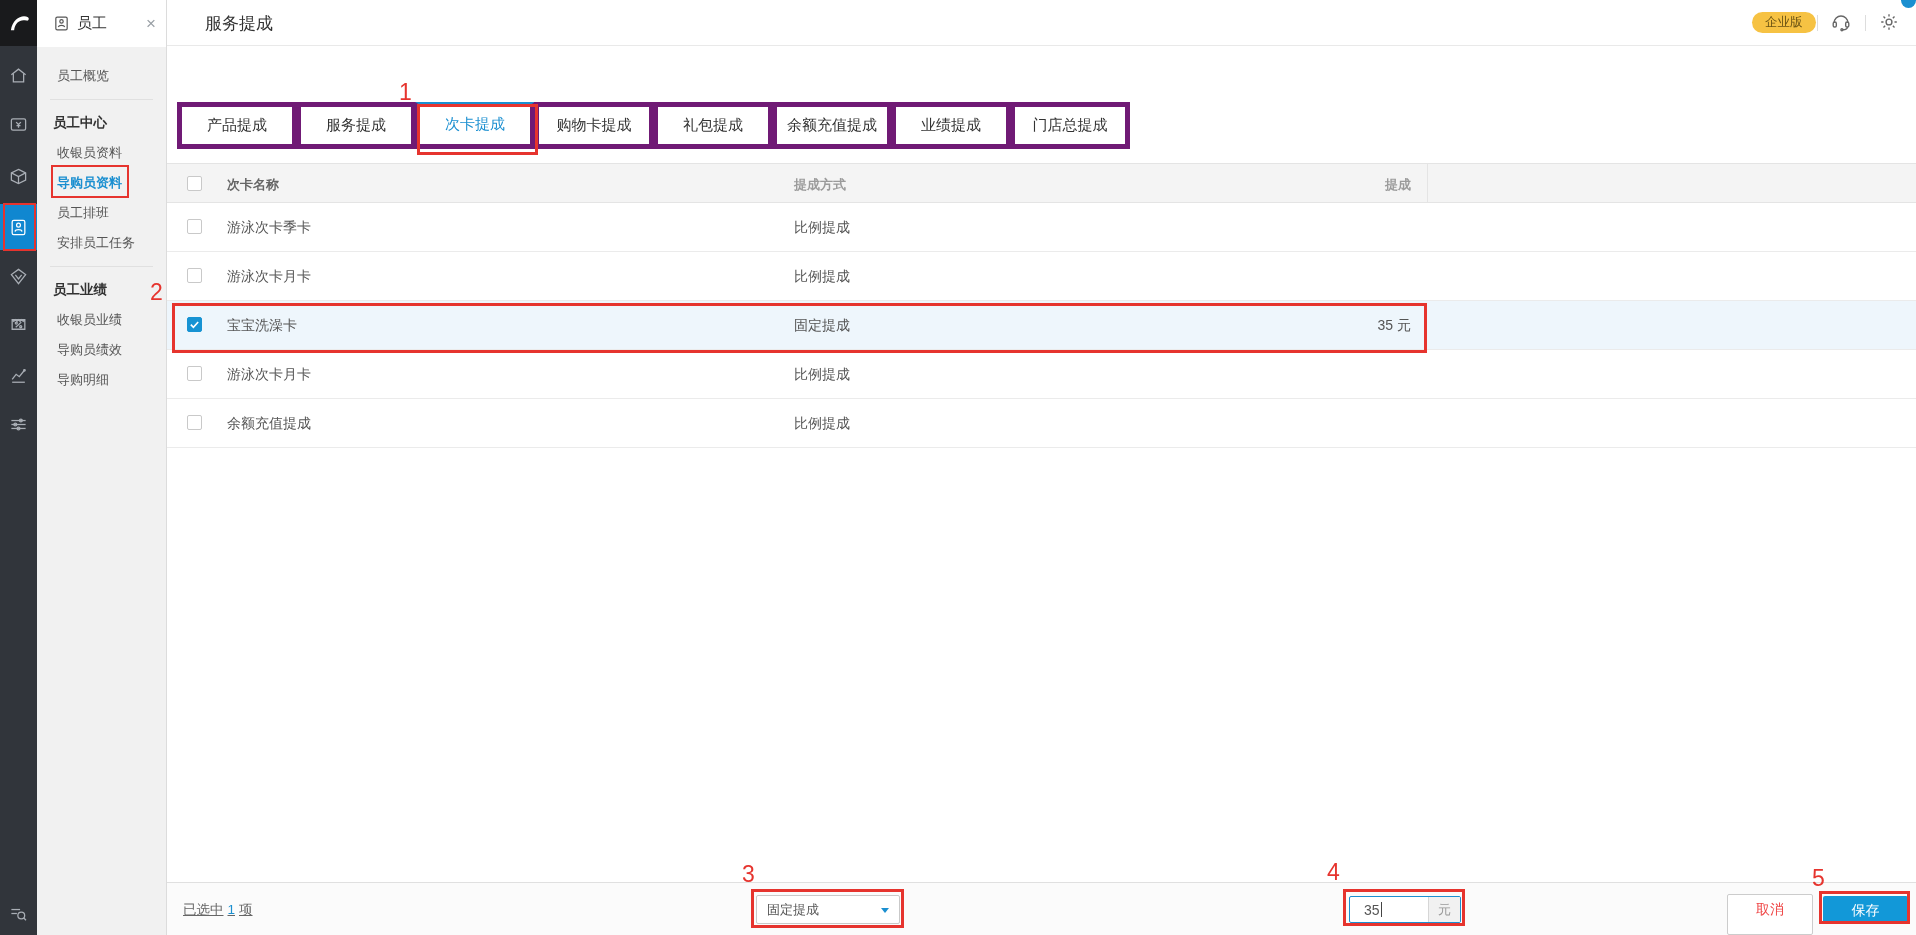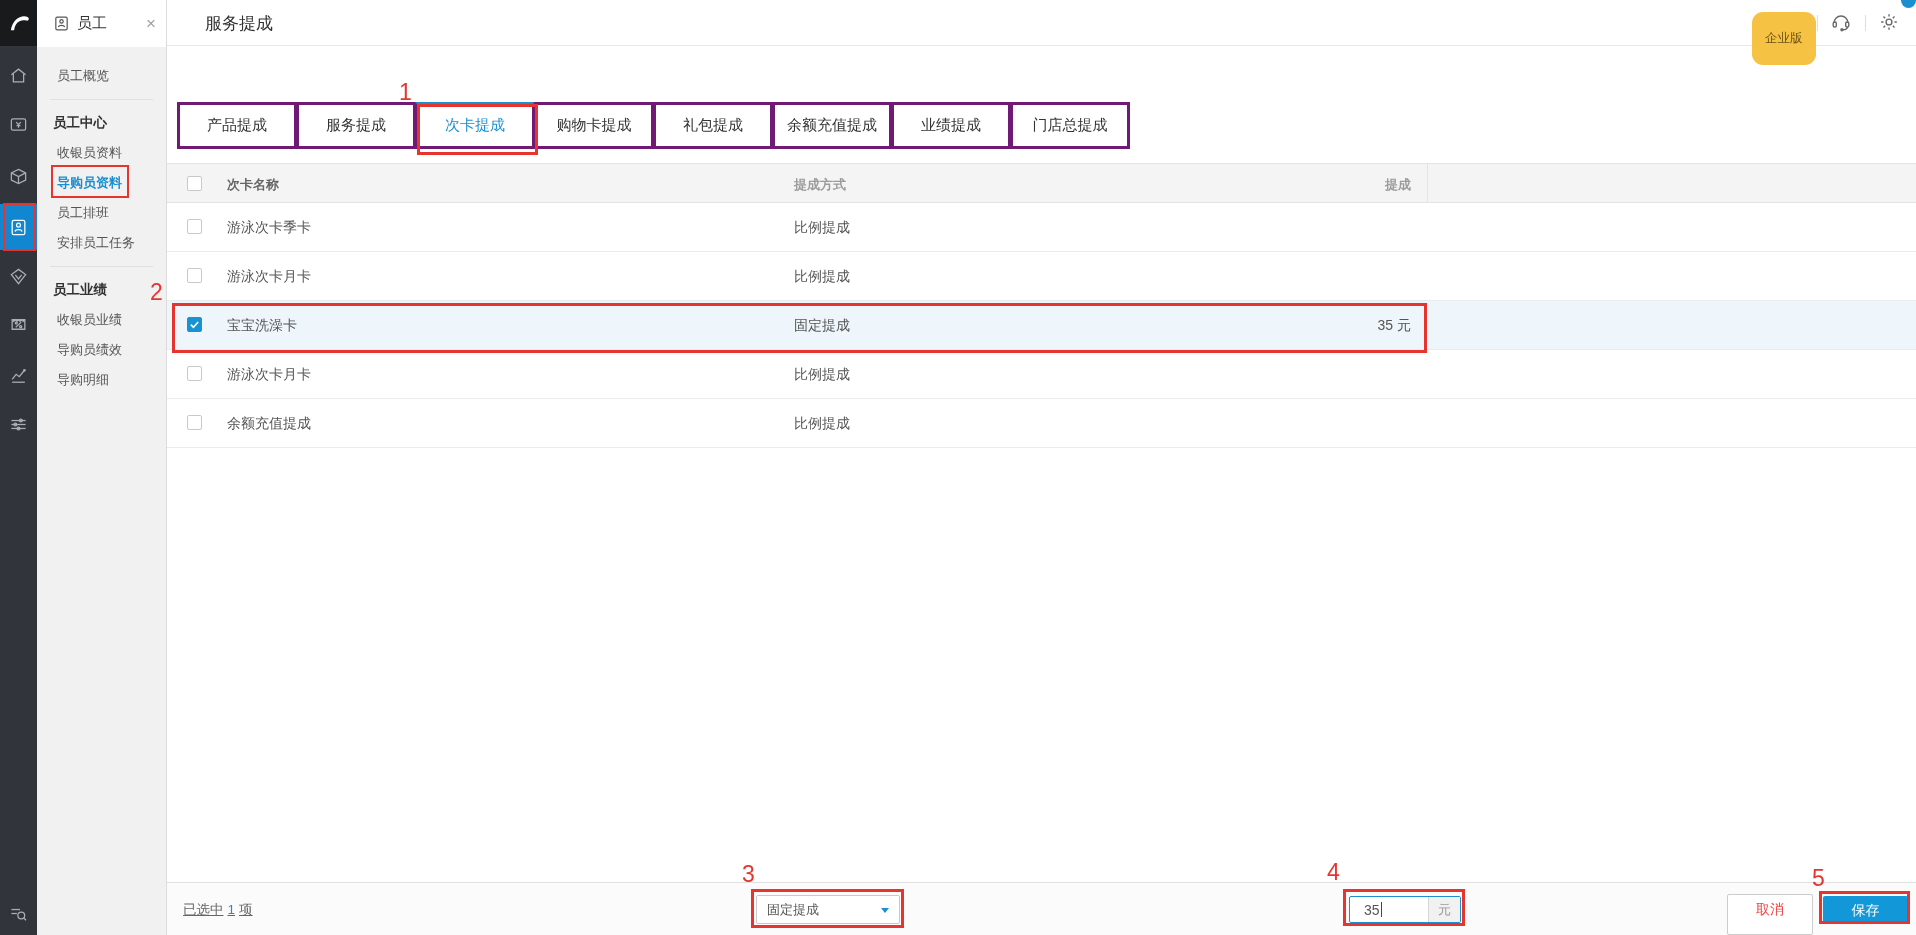--- a/index.html
+++ b/index.html
@@ -21,33 +21,33 @@
   .panel-close{margin-left:auto;color:#9aa0a6;font-size:17px;line-height:17px;cursor:pointer;}
   .p-pad{height:14px;}
   .p-item{height:30px;line-height:30px;padding-left:20px;font-size:13px;color:#555;cursor:pointer;white-space:nowrap;}
   .p-item.active{color:#1b8fd0;font-weight:bold;}
   .p-sec{height:30px;line-height:30px;padding-left:16px;font-size:13.5px;color:#333;font-weight:bold;white-space:nowrap;}
   .p-sep{border-top:1px solid #e0e0e0;margin:8px 13px;}
   
   .main{position:absolute;left:167px;top:0;width:1749px;height:935px;background:#ffffff;}
   .main-header{position:relative;height:45px;border-bottom:1px solid #e9e9e9;}
   .page-title{position:absolute;left:38px;top:12px;font-size:17px;color:#333;}
-  .badge{position:absolute;left:1585px;top:12px;height:21px;line-height:21px;padding:16px 13px;border-radius:11px;background:#f6c243;color:#6b5414;font-size:12.5px;}
+  .badge{position:absolute;left:1585px;top:12px;height:21px;line-height:21px;padding:0 13px;border-radius:11px;background:#f6c243;color:#6b5414;font-size:12.5px;}
   .hdr-div{position:absolute;top:15px;width:1px;height:16px;background:#dddddd;}
   .hdr-ic{position:absolute;top:11px;color:#666;cursor:pointer;}
   .notif-dot{position:absolute;left:1734px;top:-7px;width:15px;height:15px;border-radius:50%;background:#1b8fd0;}
   
   .toolbar{position:relative;height:46px;border-bottom:1px solid #e9e9e9;}
   .tb-label{position:absolute;left:20px;top:14px;font-size:13.5px;color:#666;}
   .tb-avatar{position:absolute;left:113px;top:8px;}
   .tb-count{position:absolute;left:142px;top:13px;font-size:14.5px;color:#1b8fd0;cursor:pointer;}
   .tb-copy{position:absolute;left:229px;top:14px;width:88px;height:23px;line-height:23px;text-align:center;background:#22a0da;color:#fff;font-size:13px;border-radius:3px;cursor:pointer;}
   
   .tabs{position:absolute;left:10px;top:102px;display:flex;height:47px;}
-  .tab{width:120px;box-sizing:border-box;border:3px solid #701a75;margin-left:-1px;background:#fff;
+  .tab{width:120px;box-sizing:border-box;border:5px solid #701a75;margin-left:-1px;background:#fff;
        display:flex;align-items:center;justify-content:center;font-size:15px;color:#333;cursor:pointer;}
   .tab:first-child{margin-left:0;}
   .tab.active{border-top:3px solid #1b8fd0;color:#1b8fd0;}
   
   .thead{position:absolute;left:0;top:163px;width:1749px;height:40px;background:#f4f4f4;border-top:1px solid #e4e4e4;border-bottom:1px solid #e4e4e4;box-sizing:border-box;font-size:13px;font-weight:bold;}
   .col-name-h{position:absolute;left:60px;top:12px;color:#666;}
   .col-method-h{position:absolute;left:627px;top:12px;color:#9b9b9b;}
   .col-comm-h{position:absolute;left:1140px;top:12px;width:104px;text-align:right;color:#9b9b9b;}
   .thead-vdiv{position:absolute;left:1260px;top:0;width:1px;height:38px;background:#e4e4e4;}
   .rows{position:absolute;left:0;top:203px;width:1749px;}

